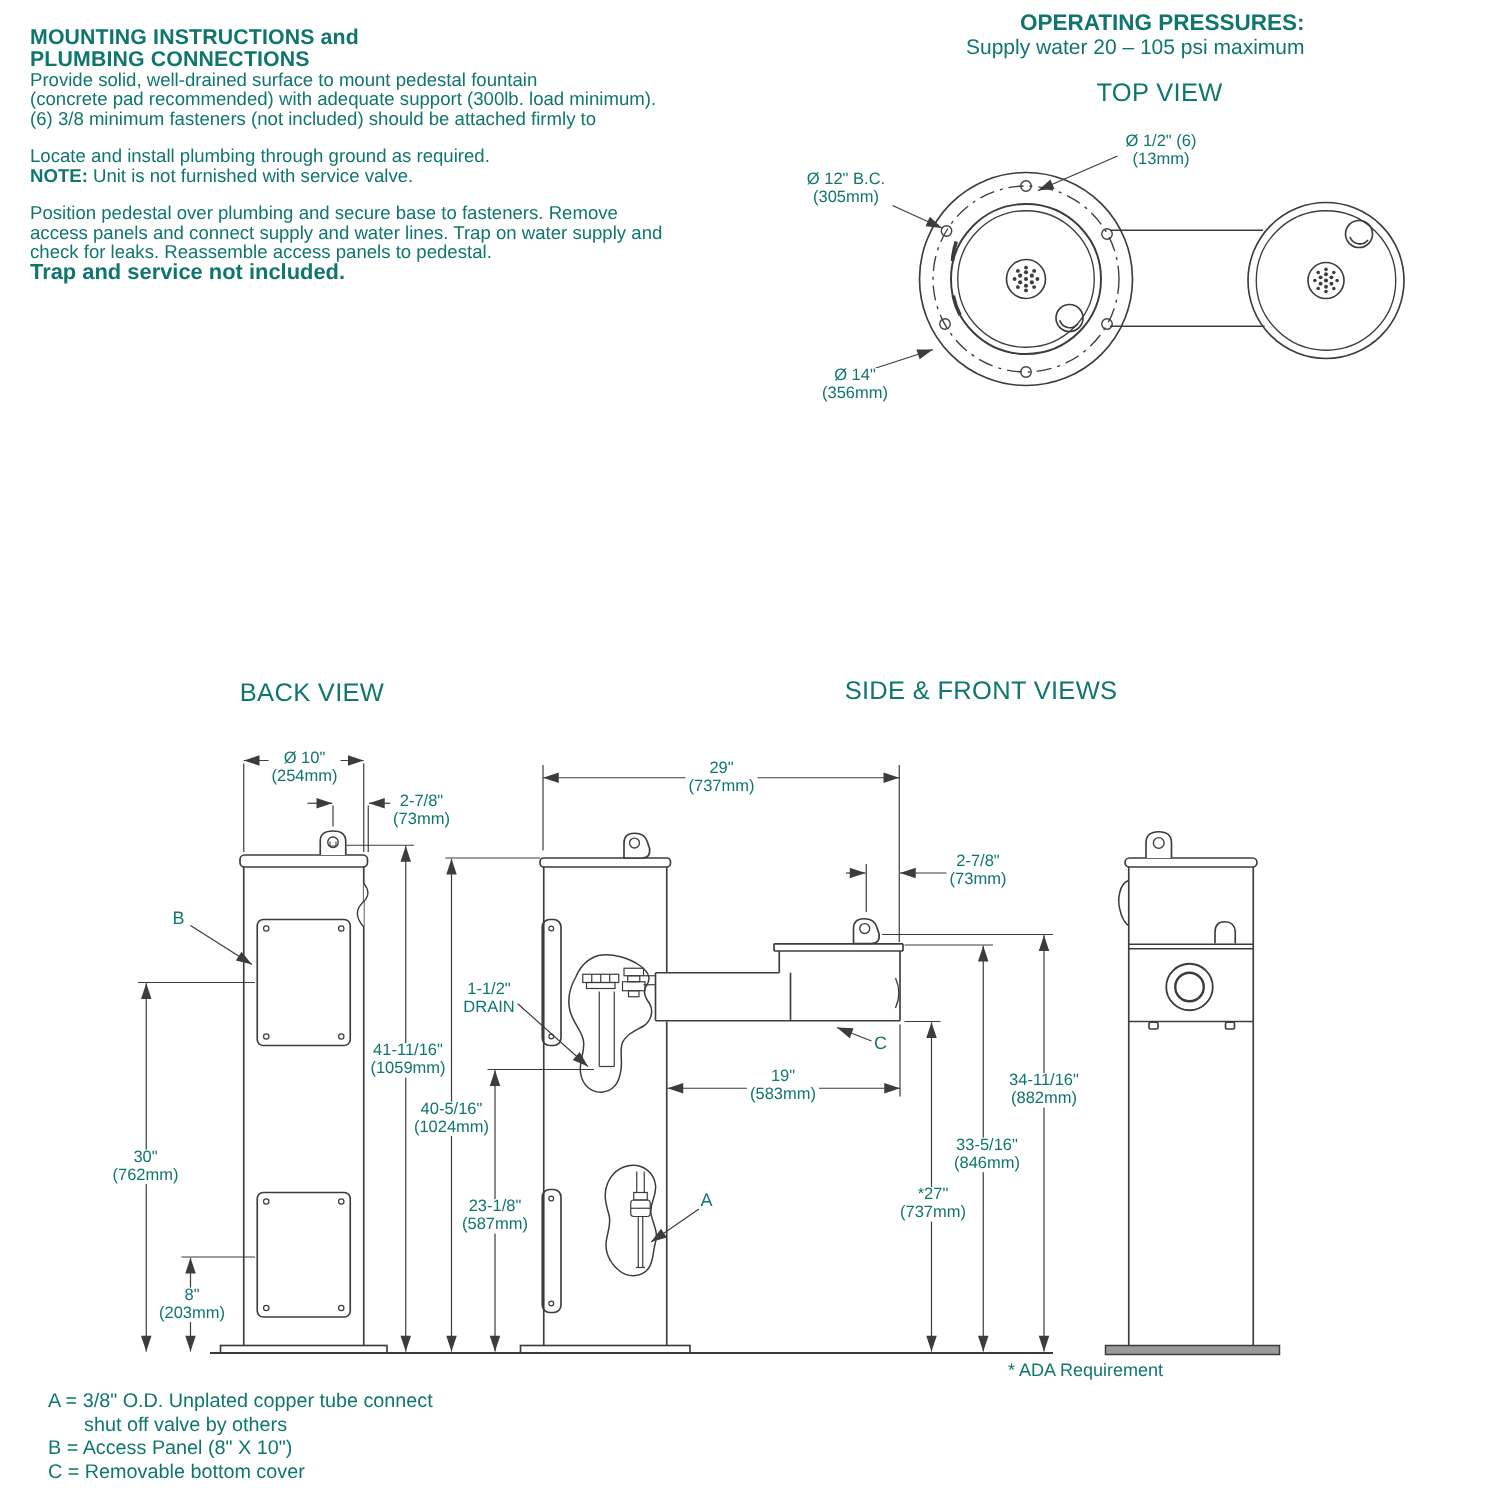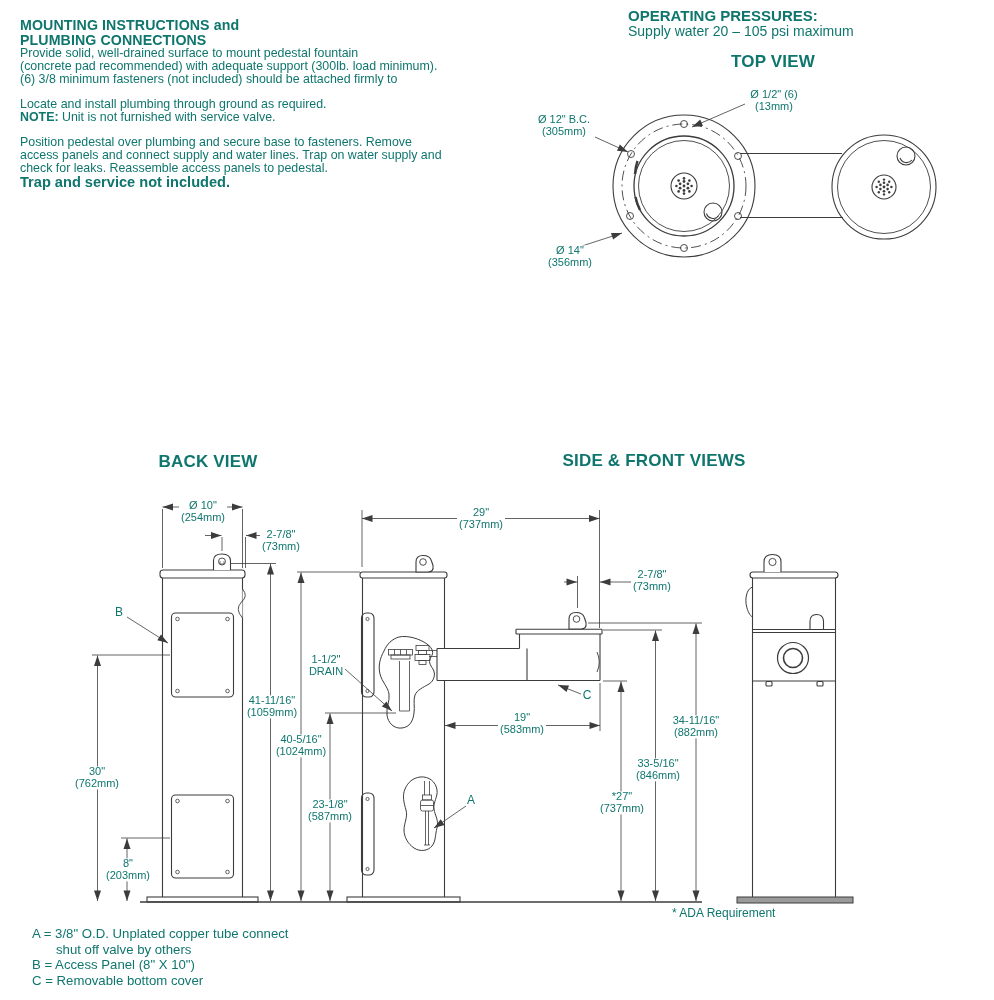--- a/index.html
+++ b/index.html
@@ -10,21 +10,21 @@
   .abs { position:absolute; }
   svg.draw { position:absolute; left:0; top:0; z-index:1; }
   .txt-layer { z-index:2; }
   .h { font-weight:bold; font-size:14.2px; line-height:14.6px; letter-spacing:0.1px; }
   .tl { font-size:12.4px; line-height:12.9px; white-space:nowrap; }
   .gap { height:12px; }
   .trap { font-weight:bold; font-size:14.6px; white-space:nowrap; }
   .op-title { font-weight:bold; font-size:15px; line-height:16px; white-space:nowrap; }
   .op-sub { font-size:14px; line-height:14px; white-space:nowrap; }
   .view-title { position:absolute; z-index:2; transform:translate(-50%,-50%);
-    font-weight:bold; font-size:17px; white-space:nowrap; letter-spacing:0.2px; }
+    font-weight:normal; font-size:17px; white-space:nowrap; letter-spacing:0.2px; }
   .dim { position:absolute; z-index:3; transform:translate(-50%,-50%); text-align:center;
     font-size:11px; line-height:11.6px; background:#fff; padding:0 2px; white-space:nowrap; }
   .ref { position:absolute; z-index:3; transform:translate(-50%,-50%);
     font-size:12px; background:#fff; padding:0 1px; }
   .ada { position:absolute; z-index:3; font-size:12px; white-space:nowrap; }
   .legend { position:absolute; z-index:2; font-size:13.2px; line-height:15.6px; }
   .legend .indent { padding-left:24px; }
 </style>
 </head>
 <body>
@@ -303,21 +303,21 @@
     <div class="gap"></div>
     <div class="tl">Locate and install plumbing through ground as required.</div>
     <div class="tl"><b>NOTE:</b><span> Unit is not furnished with service valve.</span></div>
     <div class="gap"></div>
     <div class="tl">Position pedestal over plumbing and secure base to fasteners. Remove</div>
     <div class="tl">access panels and connect supply and water lines. Trap on water supply and</div>
     <div class="tl">check for leaks. Reassemble access panels to pedestal.</div>
     <div class="trap">Trap and service not included.</div>
   </div>
 
-  <div class="abs txt-layer" style="left:628px; top:8px;">
+  <div class="abs txt-layer" style="left:644px; top:8px;text-align:right;">
     <div class="op-title">OPERATING PRESSURES:</div>
     <div class="op-sub">Supply water 20 – 105 psi maximum</div>
   </div>
 
   <div class="view-title" style="left:773px; top:62px;">TOP VIEW</div>
   <div class="view-title" style="left:208px; top:462px;text-align:center;">BACK VIEW</div>
   <div class="view-title" style="left:654px; top:461px;">SIDE &amp; FRONT VIEWS</div>
 
   <div class="dim" style="left:774px; top:101px;">
     <div>Ø 1/2" (6)</div>

